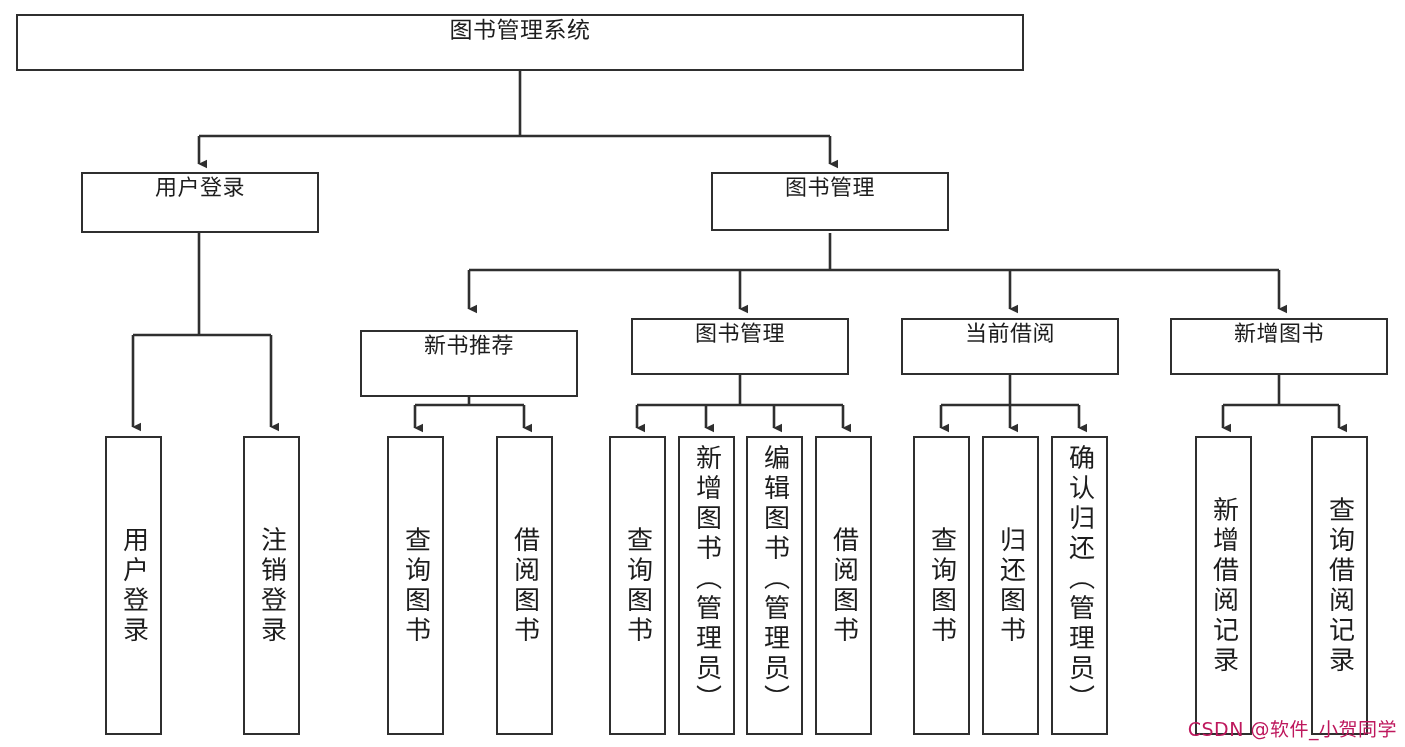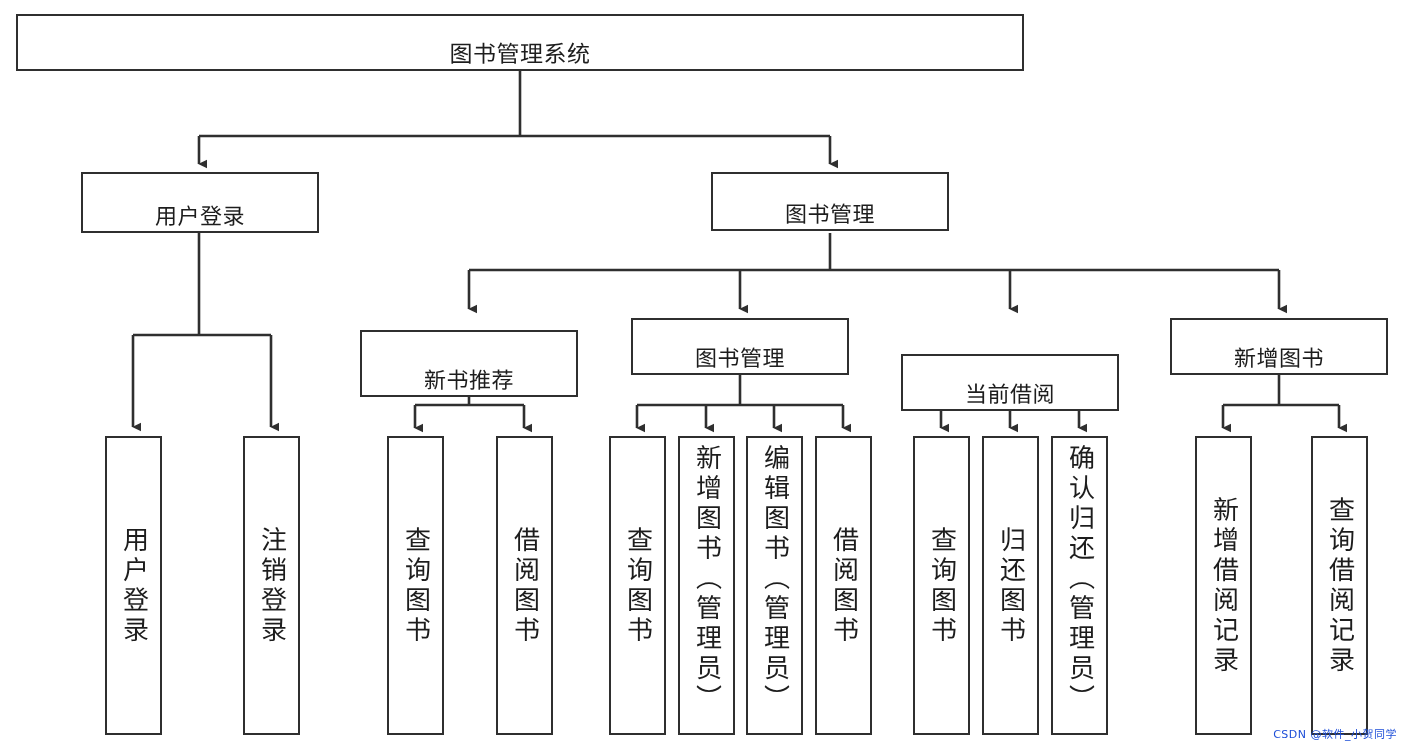--- a/index.html
+++ b/index.html
@@ -25,21 +25,21 @@
     width: 1405px;
     height: 747px;
     pointer-events: none;
   }
   .node {
     position: absolute;
     box-sizing: border-box;
     background: #ffffff;
     border: 2.5px solid #2f2f2f;
     display: flex;
-    align-items: flex-end;
+    align-items: flex-start;
     justify-content: center;
     color: #1d1d1d;
     z-index: 3;
   }
   .node-label {
     display: block;
     text-align: center;
     line-height: 1.28;
     letter-spacing: 0.5px;
     white-space: nowrap;
@@ -67,22 +67,22 @@
   }
   
   .node.vert.centered {
     align-items: center;
     padding-top: 0;
   }
   #watermark {
     position: absolute;
     right: 8px;
     bottom: 6px;
-    font-size: 11px;
-    color: #1d4ed8;
+    font-size: 19px;
+    color: #be185d;
     letter-spacing: 0.5px;
     z-index: 8;
     white-space: nowrap;
     user-select: none;
   }
 </style>
 </head>
 <body>
 
 <div id="diagram-root">
@@ -153,21 +153,21 @@
   </div>
 
   <div class="node horiz" style="left:360px; top:330px; width:218px; height:67px;">
     <span class="node-label">新书推荐</span>
   </div>
 
   <div class="node horiz" style="left:631px; top:318px; width:218px; height:57px;">
     <span class="node-label">图书管理</span>
   </div>
 
-  <div class="node horiz" style="left:901px; top:318px; width:218px; height:57px;margin-top:36px;">
+  <div class="node horiz" style="left:901px; top:318px; width:218px; height:57px;">
     <span class="node-label">当前借阅</span>
   </div>
 
   <div class="node horiz" style="left:1170px; top:318px; width:218px; height:57px;">
     <span class="node-label">新增图书</span>
   </div>
 
   <div class="node vert centered" style="left:105px; top:436px; width:57px; height:299px;">
     <span class="node-label">用户登录</span>
   </div>

